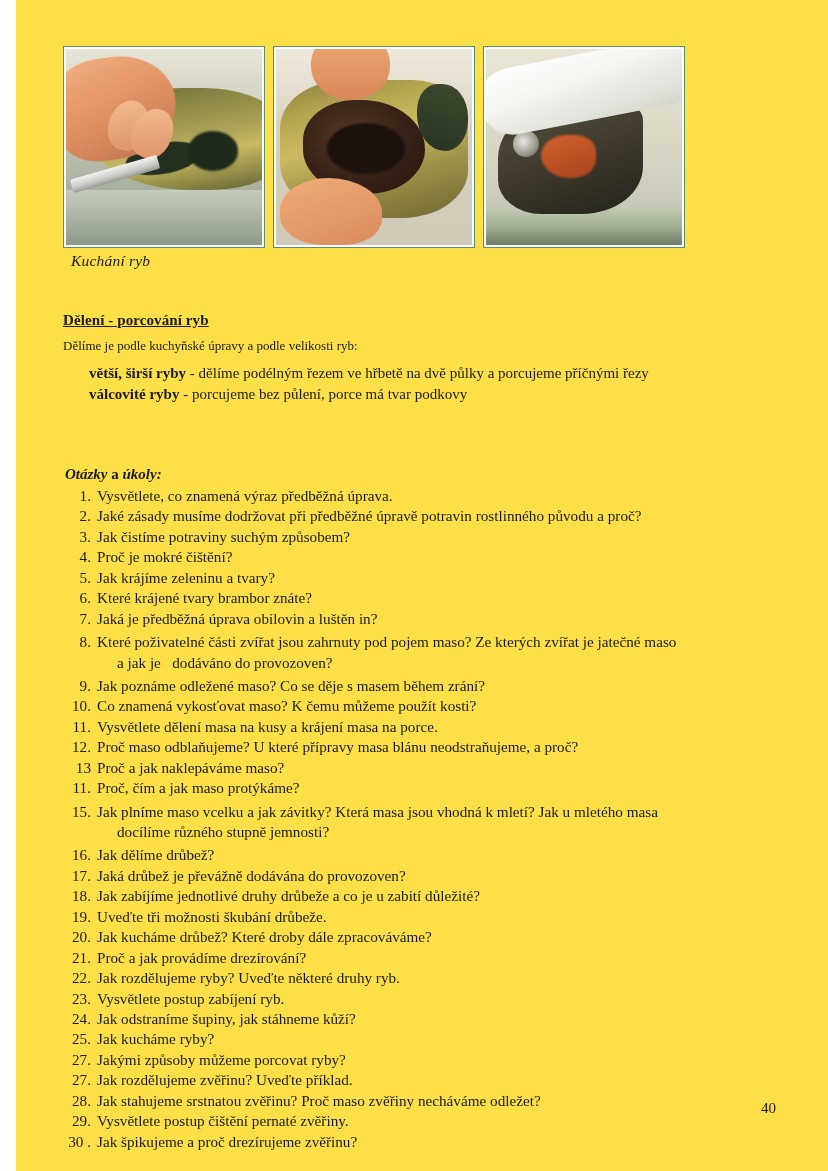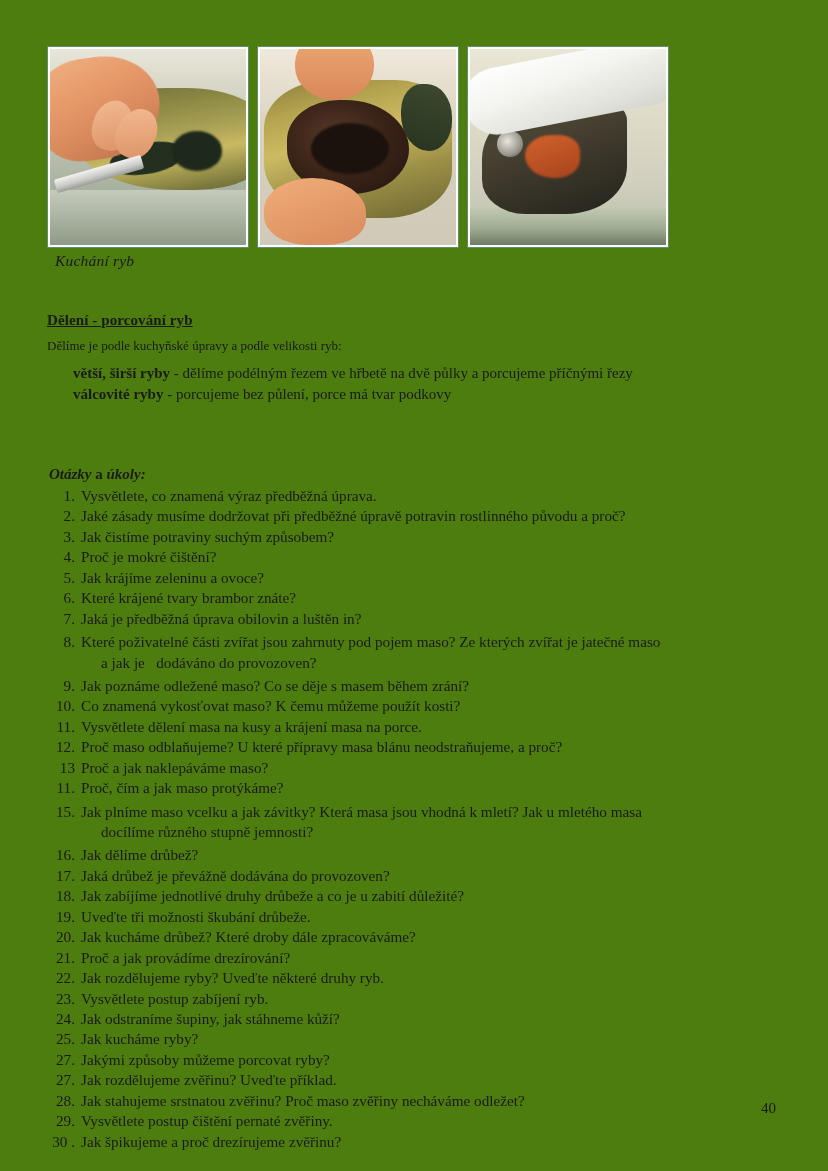--- a/index.html
+++ b/index.html
@@ -11,21 +11,22 @@
     width: 828px;
     height: 1171px;
     position: relative;
     font-family: "Liberation Serif", "DejaVu Serif", serif;
     color: #1a1a1a;
     overflow: hidden;
   }
   .page {
     position: absolute;
     inset: 0;
-    background: #4d7c0f;
+    background: #fde047;
+    margin-left: 16px;
   }
 
   
   .photo-strip {
     position: absolute;
     left: 47px;
     top: 46px;
     display: flex;
     gap: 8px;
   }
@@ -319,21 +320,21 @@
       <div class="qitem">
         <span class="qnum">3.</span>
         <span class="qtext">Jak čistíme potraviny suchým způsobem?</span>
       </div>
       <div class="qitem">
         <span class="qnum">4.</span>
         <span class="qtext">Proč je mokré čištění?</span>
       </div>
       <div class="qitem">
         <span class="qnum">5.</span>
-        <span class="qtext">Jak krájíme zeleninu a ovoce?</span>
+        <span class="qtext">Jak krájíme zeleninu a tvary?</span>
       </div>
       <div class="qitem">
         <span class="qnum">6.</span>
         <span class="qtext">Které krájené tvary brambor znáte?</span>
       </div>
       <div class="qitem">
         <span class="qnum">7.</span>
         <span class="qtext">Jaká je předběžná úprava obilovin a luštěn in?</span>
       </div>
       <div class="qitem gap-before">

